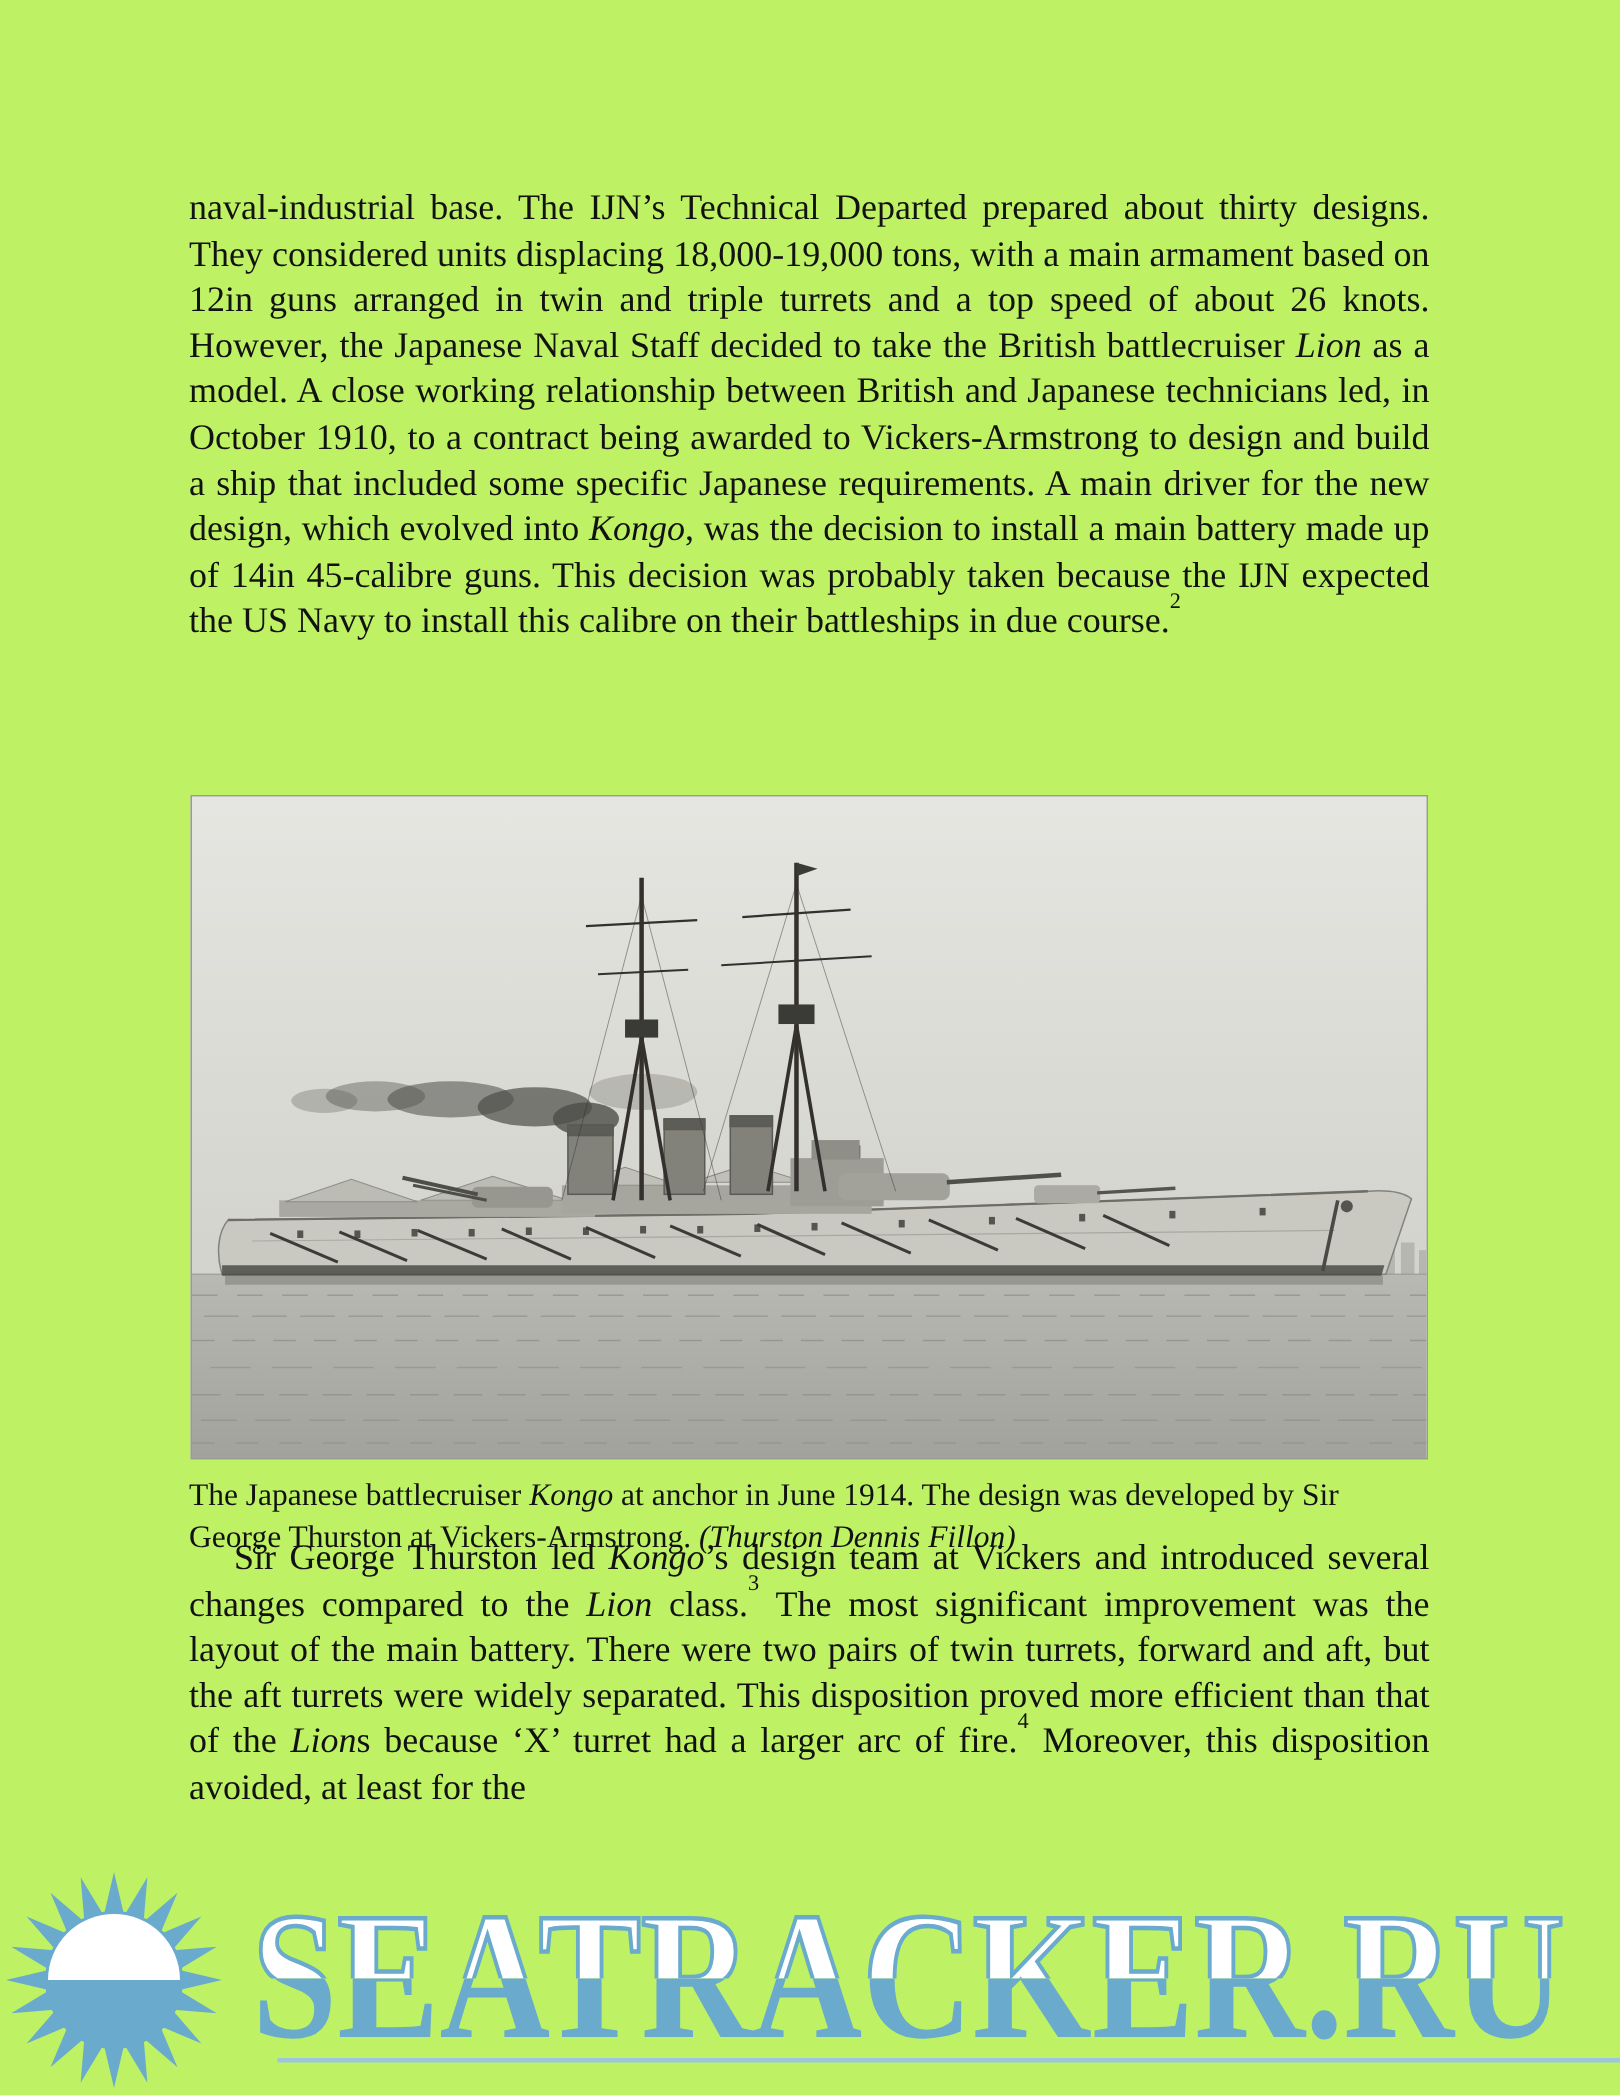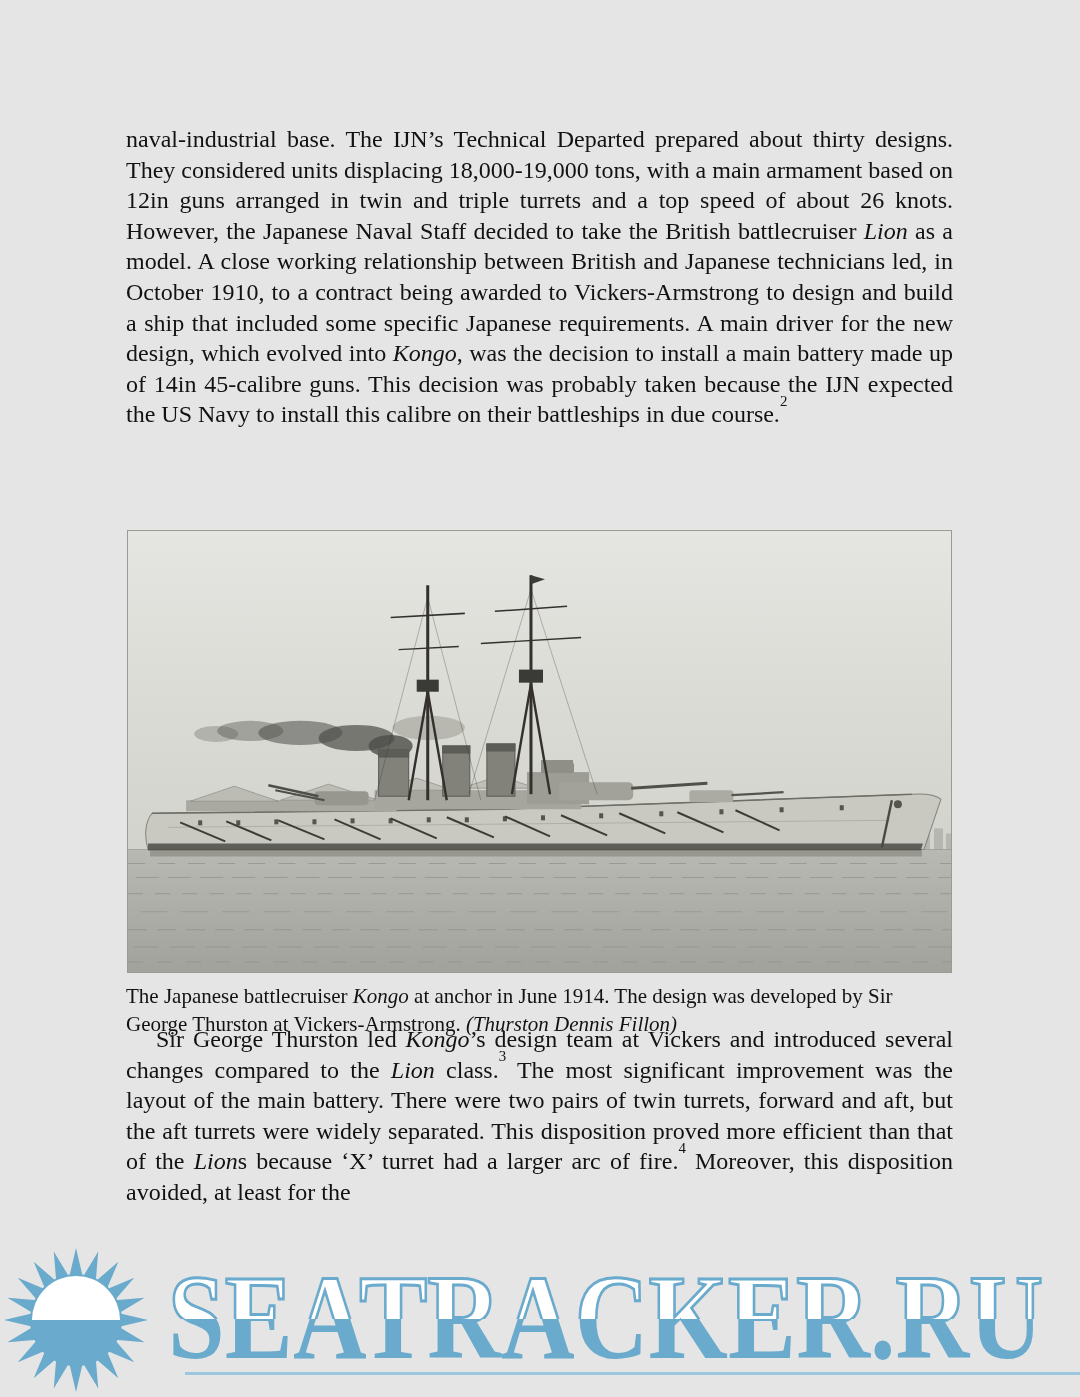--- a/index.html
+++ b/index.html
@@ -1,16 +1,16 @@
 <!DOCTYPE html>
 <html><head>
 <meta charset="utf-8">
 <style>
   html,body{margin:0;padding:0;background:#fff;}
-  .page{position:relative;width:1080px;height:1397px;background:#e5e5e5;overflow:hidden;
+  .page{position:relative;width:1080px;height:1397px;background:#bef264;overflow:hidden;
         font-family:"Liberation Serif", serif;color:#121212;}
   .bodytext{position:absolute;left:126px;width:827px;margin:0;
             font-size:24px;line-height:30.6px;text-align:justify;}
   .para1{top:124px;}
   .para2{top:1024px;text-indent:30px;}
   .bodytext sup, .caption sup{font-size:.62em;line-height:0;position:relative;top:-.5em;}
   .photo{position:absolute;left:127px;top:530px;width:825px;height:443px;
          border:1px solid #9b9b95;box-sizing:border-box;background:#dcdcd6;}
   .photo svg{display:block;width:100%;height:100%;}
   .caption{position:absolute;left:126px;top:983px;width:827px;margin:0;

